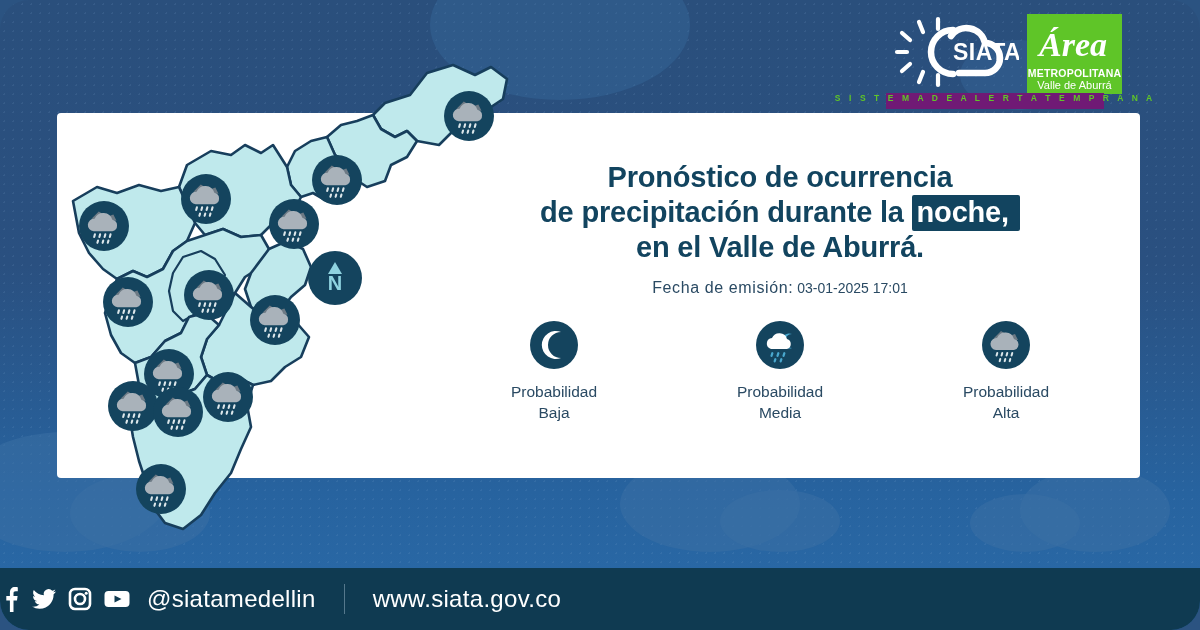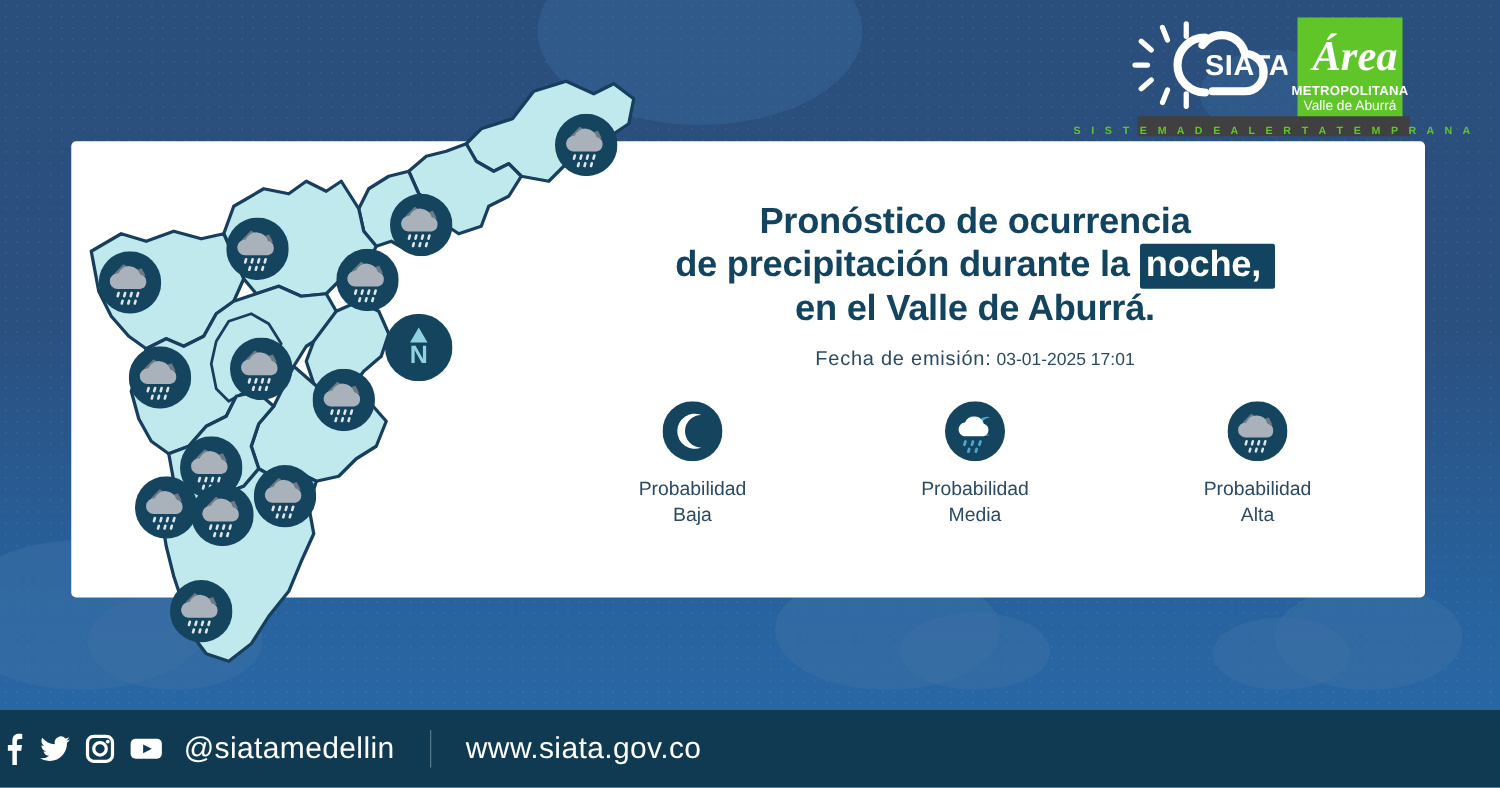--- a/index.html
+++ b/index.html
@@ -1,48 +1,48 @@
 <!DOCTYPE html>
 <html><head>
 <meta charset="utf-8">
 <style>
   html,body{margin:0;padding:0;}
   body{
     width:1200px;height:630px;overflow:hidden;position:relative;
     font-family:"Liberation Sans", sans-serif;
     background:#2b5381;
   }
-  .stage{position:absolute;inset:0;width:1200px;height:630px;overflow:hidden;}
+  .stage{position:absolute;inset:0;width:1200px;height:630px;overflow:hidden;border-radius:29px;}
 
   
   .bg{position:absolute;inset:0;
       background:linear-gradient(180deg,#2a4f7c 0%,#2a5080 42%,#27639f 78%,#2a6aa8 100%);}
   .bg-dots{position:absolute;inset:0;opacity:.14;
       background-image:radial-gradient(#7ea6cf 1px, transparent 1px);
       background-size:9px 9px;}
   .cloud-bg{position:absolute;background:#3a6fa4;opacity:.55;border-radius:50%;}
   .cloud-bg.c1{left:-40px;bottom:78px;width:210px;height:120px;}
   .cloud-bg.c2{left:70px;bottom:78px;width:140px;height:78px;}
   .cloud-bg.c3{left:620px;bottom:78px;width:180px;height:96px;}
   .cloud-bg.c4{left:720px;bottom:78px;width:120px;height:62px;}
   .cloud-bg.c5{right:30px;bottom:78px;width:150px;height:84px;}
   .cloud-bg.c6{right:120px;bottom:78px;width:110px;height:58px;}
   .cloud-bg.c7{left:430px;top:-50px;width:260px;height:150px;opacity:.35;}
   .cloud-bg.c8{left:960px;top:40px;width:120px;height:70px;opacity:.30;}
 
   
   .logos{position:absolute;top:14px;right:78px;display:flex;align-items:flex-start;gap:8px;z-index:40;}
   .siata-logo{width:130px;height:76px;position:relative;}
-  .area-logo{width:84px;height:80px;background:#5fc528;position:relative;
+  .area-logo{width:95px;height:80px;background:#5fc528;position:relative;
              display:flex;flex-direction:column;align-items:center;justify-content:flex-end;padding-bottom:3px;box-sizing:border-box;}
   .area-script{position:absolute;top:6px;left:0;right:0;height:46px;}
   .area-l1{color:#fff;font-size:10.5px;font-weight:bold;letter-spacing:.2px;line-height:11px;font-family:"Liberation Sans",sans-serif;}
   .area-l2{color:#fff;font-size:11px;line-height:12px;font-family:"Liberation Sans",sans-serif;}
-  .tagline{position:absolute;top:93px;right:72px;width:218px;height:16px;
-           background:#404040;display:flex;align-items:flex-end;justify-content:center;z-index:40;}
+  .tagline{position:absolute;top:93px;right:96px;width:218px;height:16px;
+           background:#701a75;display:flex;align-items:flex-start;justify-content:center;z-index:40;}
   .tagline span{color:#5fc528;font-size:8.5px;font-weight:bold;letter-spacing:3.1px;
                 font-family:"Liberation Sans",sans-serif;white-space:nowrap;}
 
   
   .card{position:absolute;left:57px;top:113px;width:1083px;height:365px;background:#fff;border-radius:4px;z-index:10;}
 
   
   .map-layer{position:absolute;left:0;top:0;width:1200px;height:630px;z-index:20;pointer-events:none;}
   .map-layer svg{position:absolute;left:55px;top:45px;}
 

